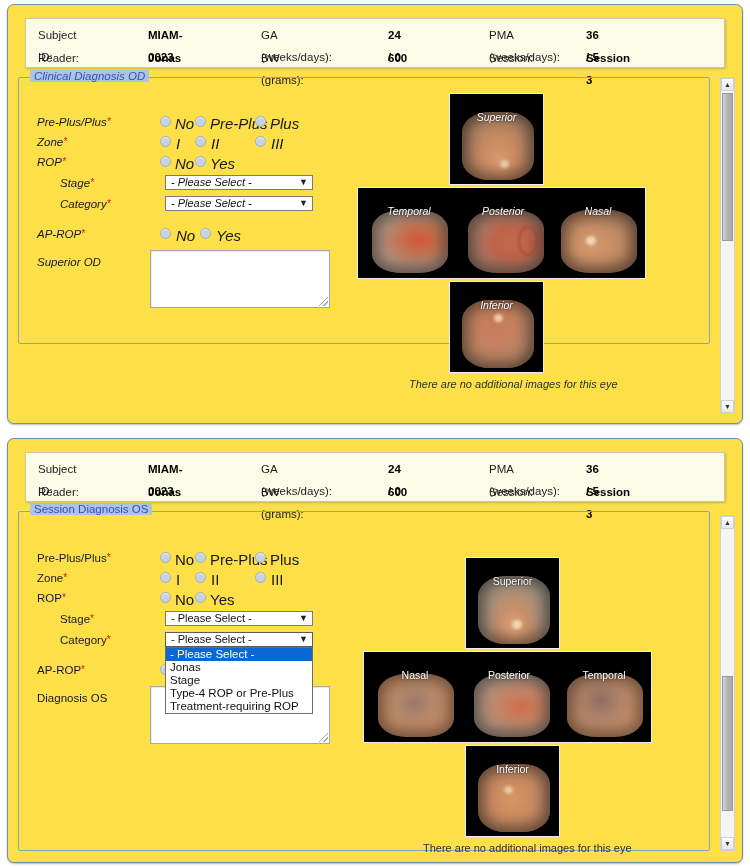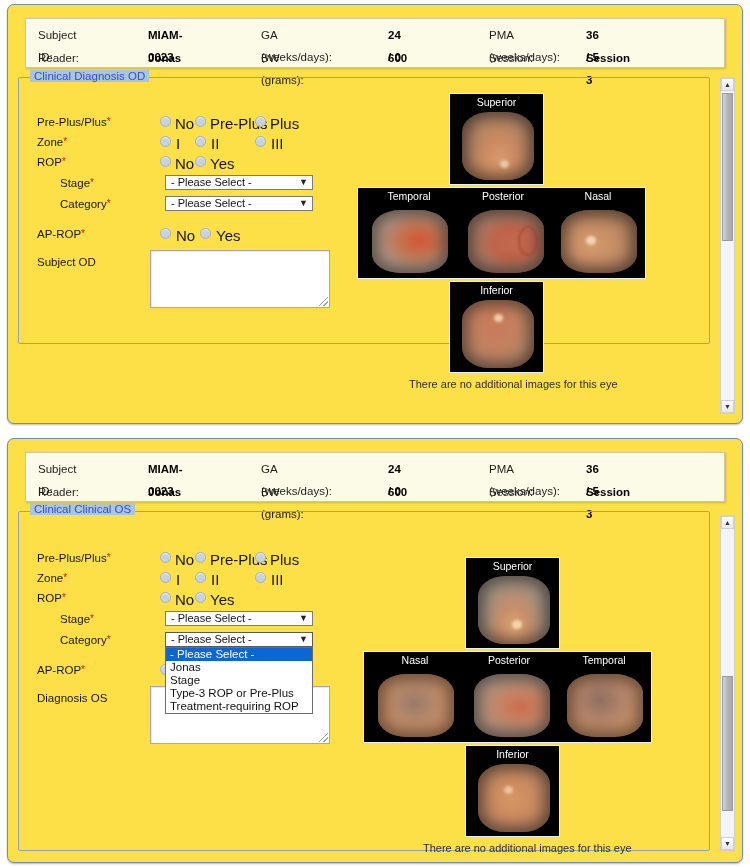--- a/index.html
+++ b/index.html
@@ -53,21 +53,21 @@
 
   
   .group {
     position: absolute;
     left: 10px;
     width: 692px;
     border: 1px solid #8ba3bd;
     border-radius: 2px;
     background: transparent;
   }
-  #group-od { top: 72px; height: 267px; }
+  #group-od { top: 72px; height: 267px; font-style: italic; }
   #group-os { top: 72px; height: 340px; }
   .group-legend {
     position: absolute;
     top: -8px; left: 11px;
     padding: 0 4px;
     background: #adc4dd;
     font-size: 11.5px;
     color: #2f4fd0;
     white-space: nowrap;
   }
@@ -156,21 +156,21 @@
   
   .montage { position: absolute; }
   .img-tile {
     position: absolute;
     background: #000000;
     border: 1px solid #e9eef4;
     overflow: hidden;
   }
   .tile-caption {
     position: absolute;
-    left: 0; right: 0; top: 2px;
+    left: 0; right: 0; top: 17px;
     text-align: center;
     color: #ffffff;
     font-size: 10.5px;
     z-index: 4;
     text-shadow: 0 0 2px #000;
   }
   .fundus {
     position: absolute;
     border-radius: 38% / 30%;
     filter: blur(0.6px);
@@ -288,21 +288,21 @@
           <span>- Please Select -</span>
           <span class="arrow">▼</span>
         </div>
 
         <span class="f-label" style="left:18px; top:150px;"><span>AP-ROP</span><span class="req">*</span></span>
         <span class="radio" style="left:141px; top:150px;"></span>
         <span class="radio-text" style="left:157px; top:149px;">No</span>
         <span class="radio" style="left:181px; top:150px;"></span>
         <span class="radio-text" style="left:197px; top:149px;">Yes</span>
 
-        <span class="f-label" style="left:18px; top:178px;">Subject OD</span>
+        <span class="f-label" style="left:18px; top:178px;">Superior OD</span>
         <div class="textarea" style="left:131px; top:172px; width:180px; height:58px;">
           <span class="resize-grip"></span>
         </div>
       </div>
 
       <div class="montage" style="left:330px; top:5px; width:350px; height:328px;">
 
         <div class="img-tile" style="left:100px; top:10px; width:95px; height:92px;">
           <span class="tile-caption">Superior</span>
           <div class="fundus" style="left:12px; top:18px; width:72px; height:68px; background:radial-gradient(ellipse at 52% 72%, #d89a6e 0%, #c98a61 32%, #b08264 62%, #8d6f5c 100%);"></div>
@@ -352,21 +352,21 @@
         <span class="sh-lbl c1-lbl">Reader:</span>
         <span class="sh-val c1-val">Jonas</span>
         <span class="sh-lbl c2-lbl">BW (grams):</span>
         <span class="sh-val c2-val">600</span>
         <span class="sh-lbl c3-lbl">Session:</span>
         <span class="sh-val c3-val">Session 3</span>
       </div>
     </div>
 
     <div class="group" id="group-os">
-      <span class="group-legend">Clinical Clinical OS</span>
+      <span class="group-legend">Session Diagnosis OS</span>
 
       <div class="form-area">
 
         <span class="f-label" style="left:18px; top:40px;"><span>Pre-Plus/Plus</span><span class="req">*</span></span>
         <span class="radio" style="left:141px; top:40px;"></span>
         <span class="radio-text" style="left:156px; top:39px;">No</span>
         <span class="radio" style="left:176px; top:40px;"></span>
         <span class="radio-text" style="left:191px; top:39px;">Pre-Plus</span>
         <span class="radio" style="left:236px; top:40px;"></span>
         <span class="radio-text" style="left:251px; top:39px;">Plus</span>
@@ -402,21 +402,21 @@
         </div>
 
         <div class="select open-anchor" style="left:146px; top:120px; z-index:61;">
           <span>- Please Select -</span>
           <span class="arrow">▼</span>
         </div>
         <div class="dropdown-list" style="left:146px; top:135px;">
           <div class="dd-opt sel">- Please Select -</div>
           <div class="dd-opt">Jonas</div>
           <div class="dd-opt">Stage</div>
-          <div class="dd-opt">Type-3 ROP or Pre-Plus</div>
+          <div class="dd-opt">Type-4 ROP or Pre-Plus</div>
           <div class="dd-opt">Treatment-requiring ROP</div>
         </div>
       </div>
 
       <div class="montage" style="left:330px; top:35px; width:350px; height:330px;">
 
         <div class="img-tile" style="left:116px; top:10px; width:95px; height:92px;">
           <span class="tile-caption">Superior</span>
           <div class="fundus" style="left:12px; top:18px; width:72px; height:68px; background:radial-gradient(ellipse at 50% 78%, #e1a272 0%, #c58e6b 30%, #a2907f 62%, #8f8a83 100%);"></div>
           <div class="disc" style="left:46px; top:62px; width:10px; height:9px; background:#f2d6ad;"></div>

